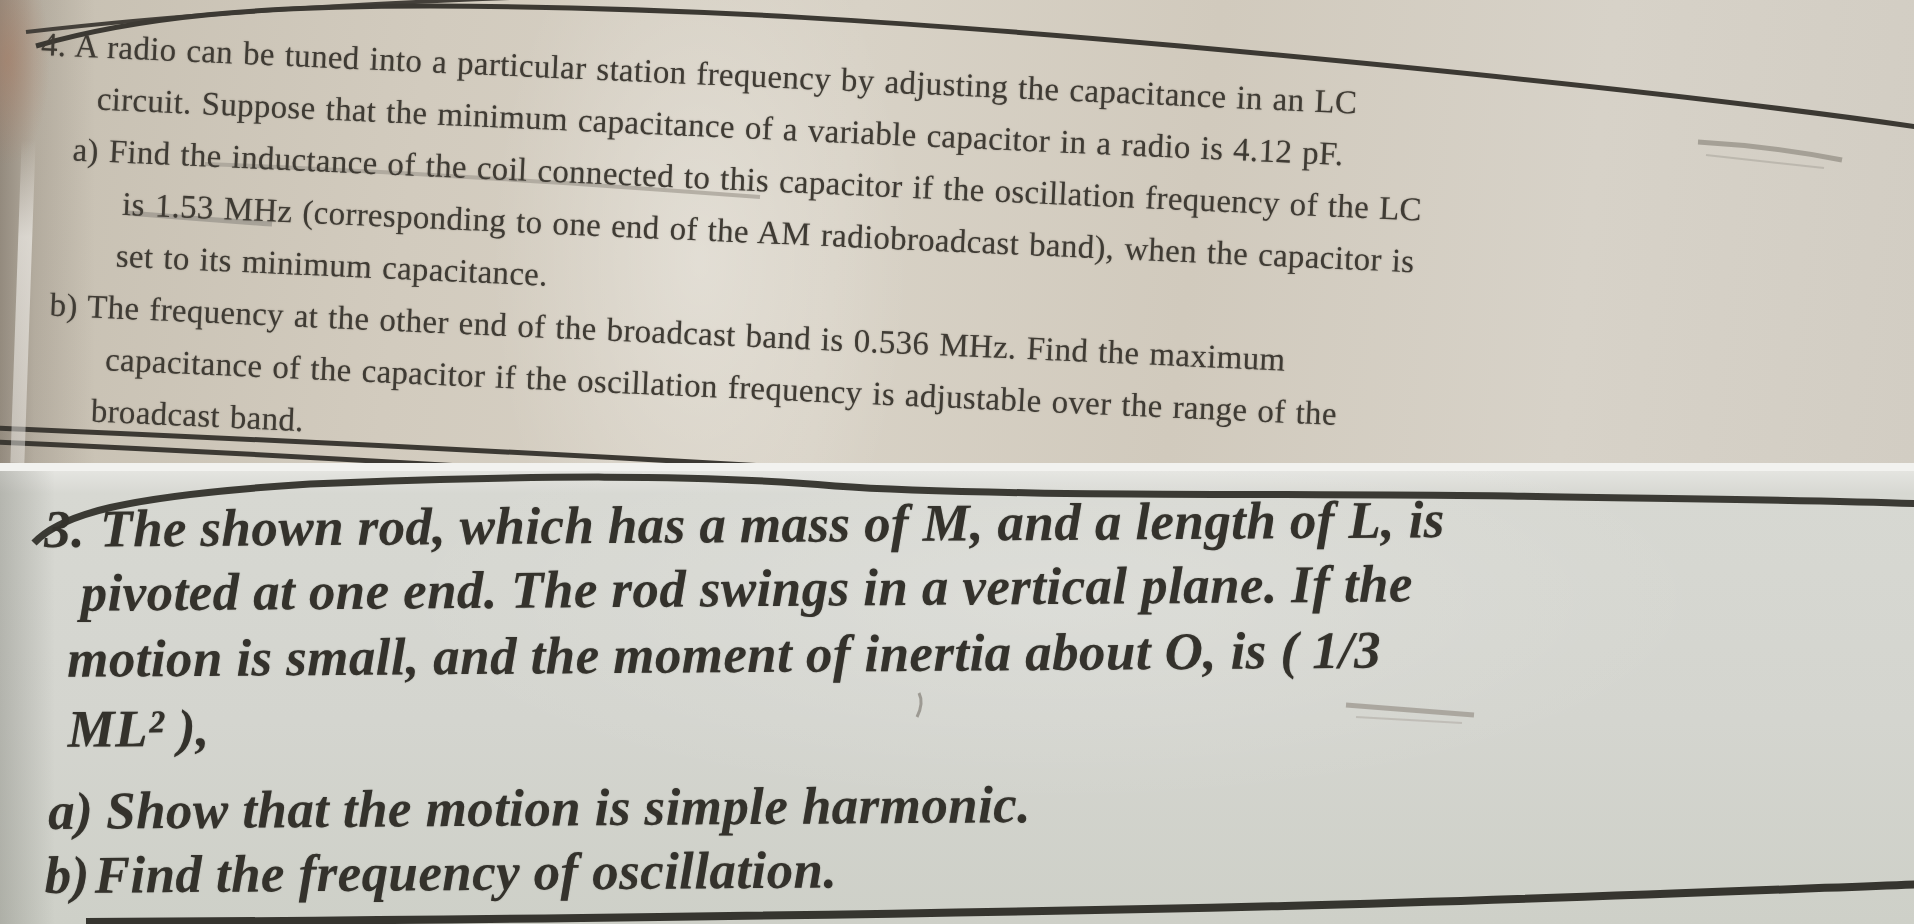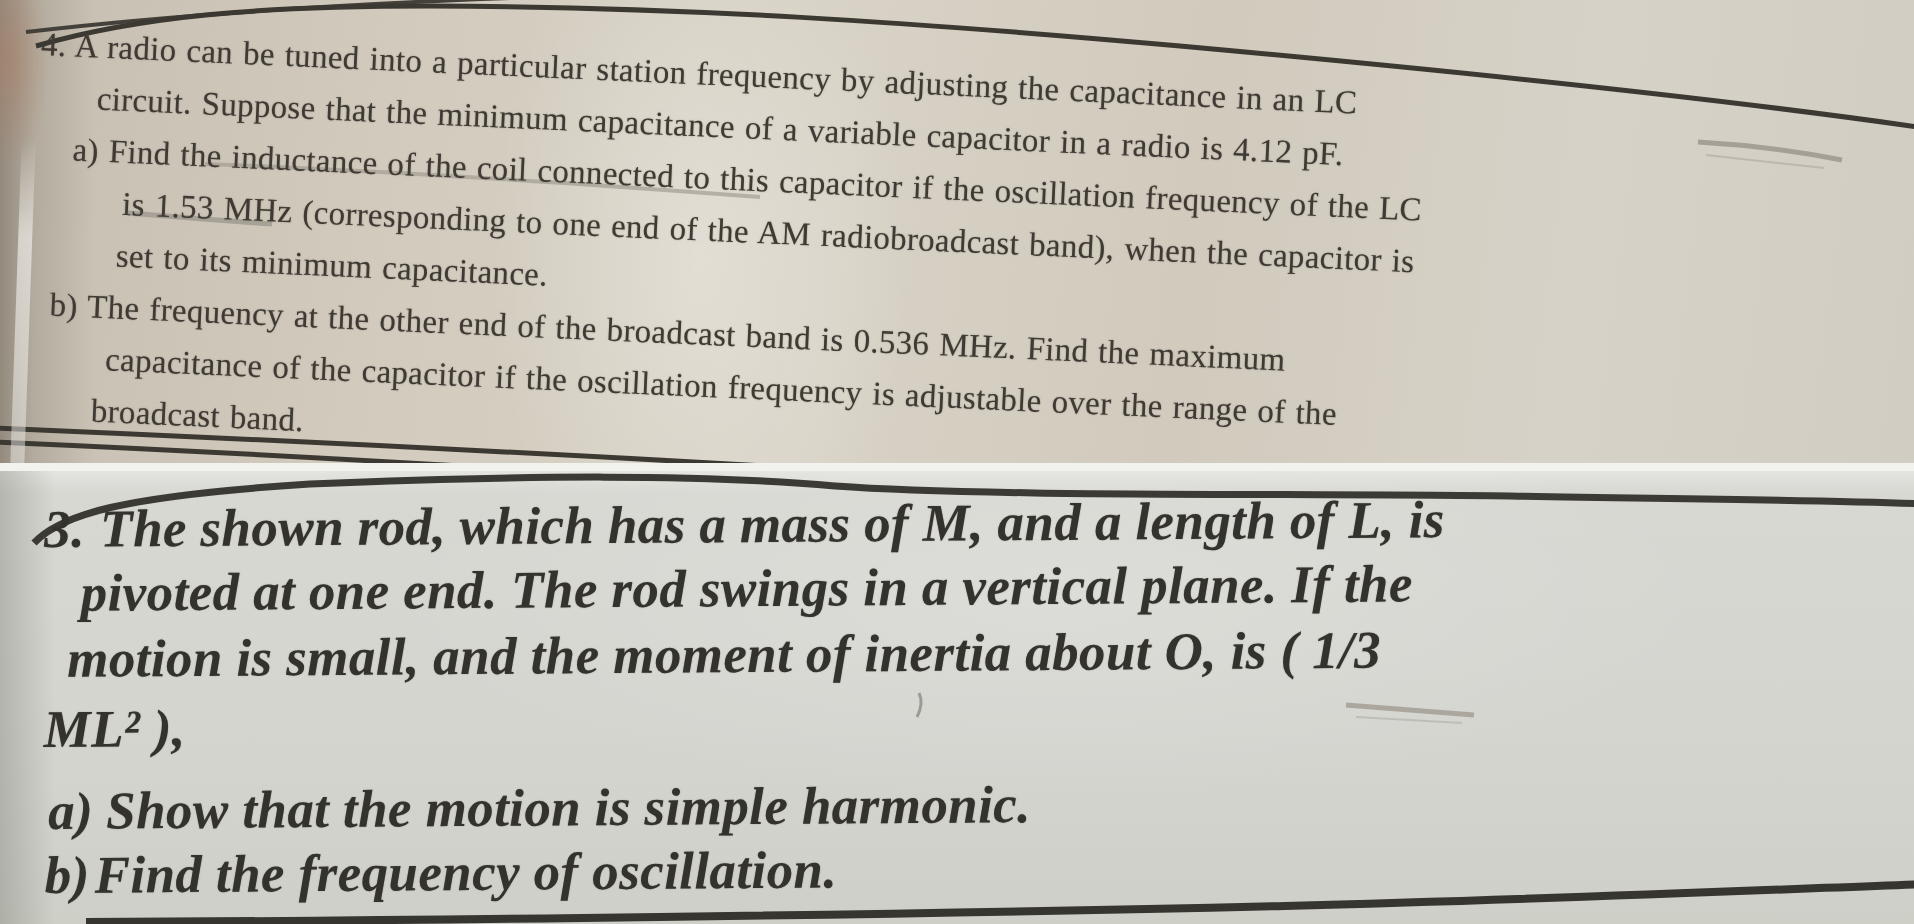--- a/index.html
+++ b/index.html
@@ -103,21 +103,21 @@
         <span class="p3marker" style="position:absolute;left:2px">3.</span>
         <span class="p3txt" style="position:absolute;left:58px">The shown rod, which has a mass of M, and a length of L, is</span>
       </div>
       <div class="p3row" style="left:0;top:72px">
         <span class="p3txt" style="position:absolute;left:38px">pivoted at one end. The rod swings in a vertical plane. If the</span>
       </div>
       <div class="p3row" style="left:0;top:138px">
         <span class="p3txt" style="position:absolute;left:24px">motion is small, and the moment of inertia about O, is ( 1/3</span>
       </div>
       <div class="p3row" style="left:0;top:208px">
-        <span class="p3txt" style="position:absolute;left:0">ML² ),</span>
+        <span class="p3txt" style="position:absolute;left:24px">ML² ),</span>
       </div>
       <div class="p3row" style="left:0;top:290px">
         <span class="p3marker" style="position:absolute;left:4px">a)</span>
         <span class="p3txt" style="position:absolute;left:62px">Show that the motion is simple harmonic.</span>
       </div>
       <div class="p3row" style="left:0;top:354px">
         <span class="p3marker" style="position:absolute;left:0px">b)</span>
         <span class="p3txt" style="position:absolute;left:50px">Find the frequency of oscillation.</span>
       </div>
     </div>

